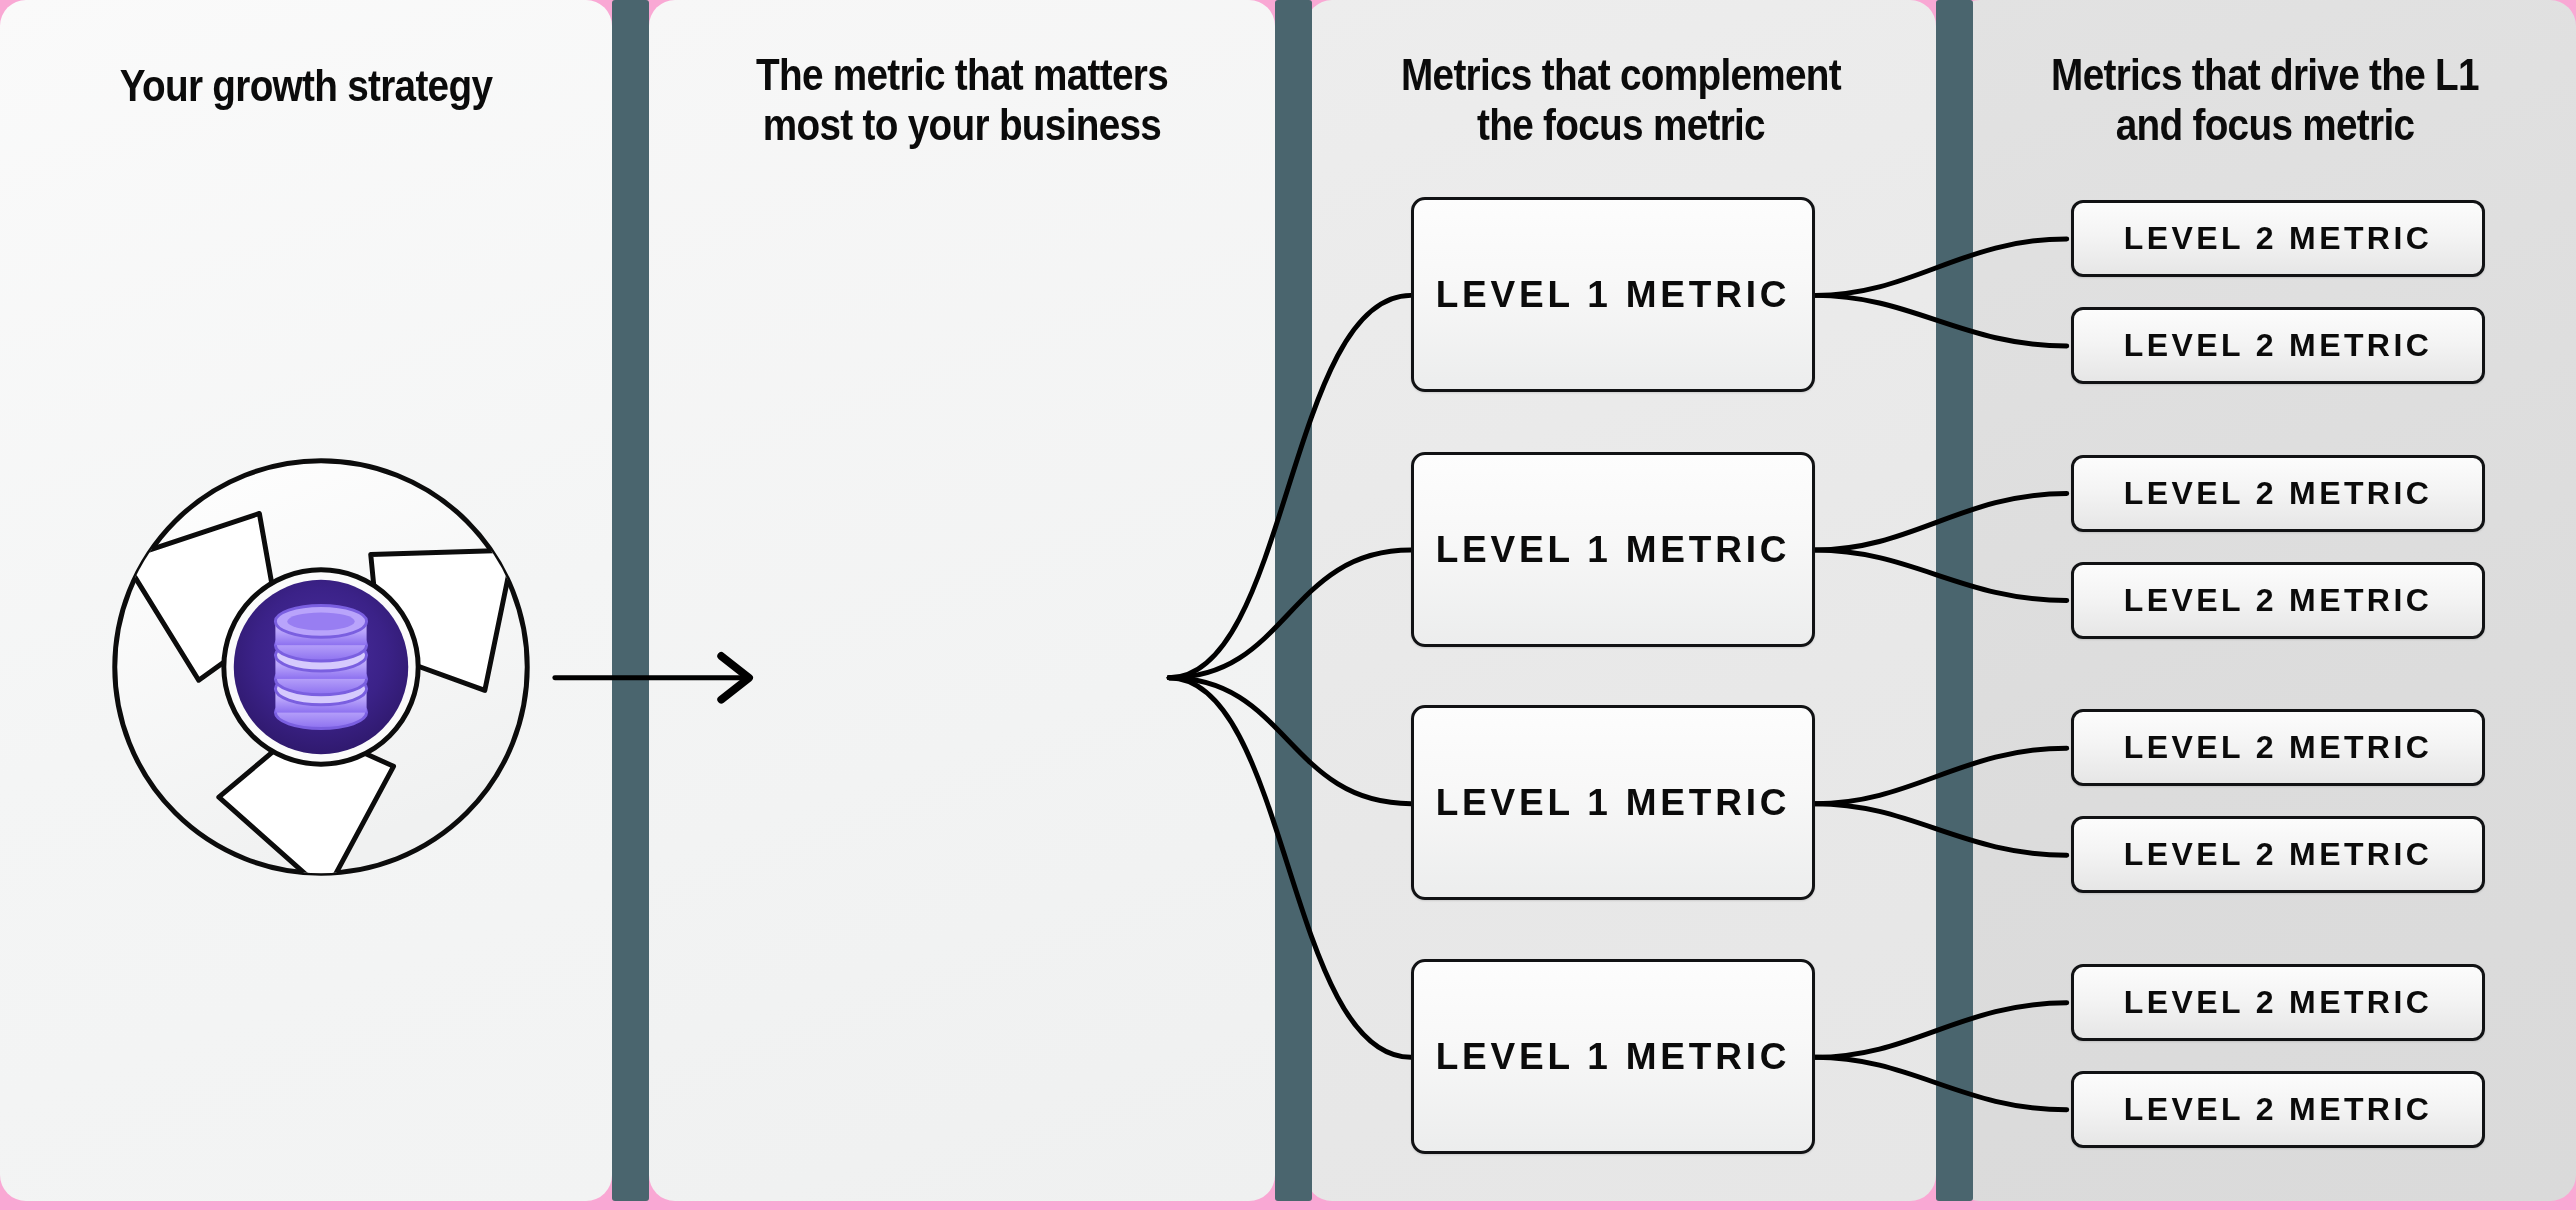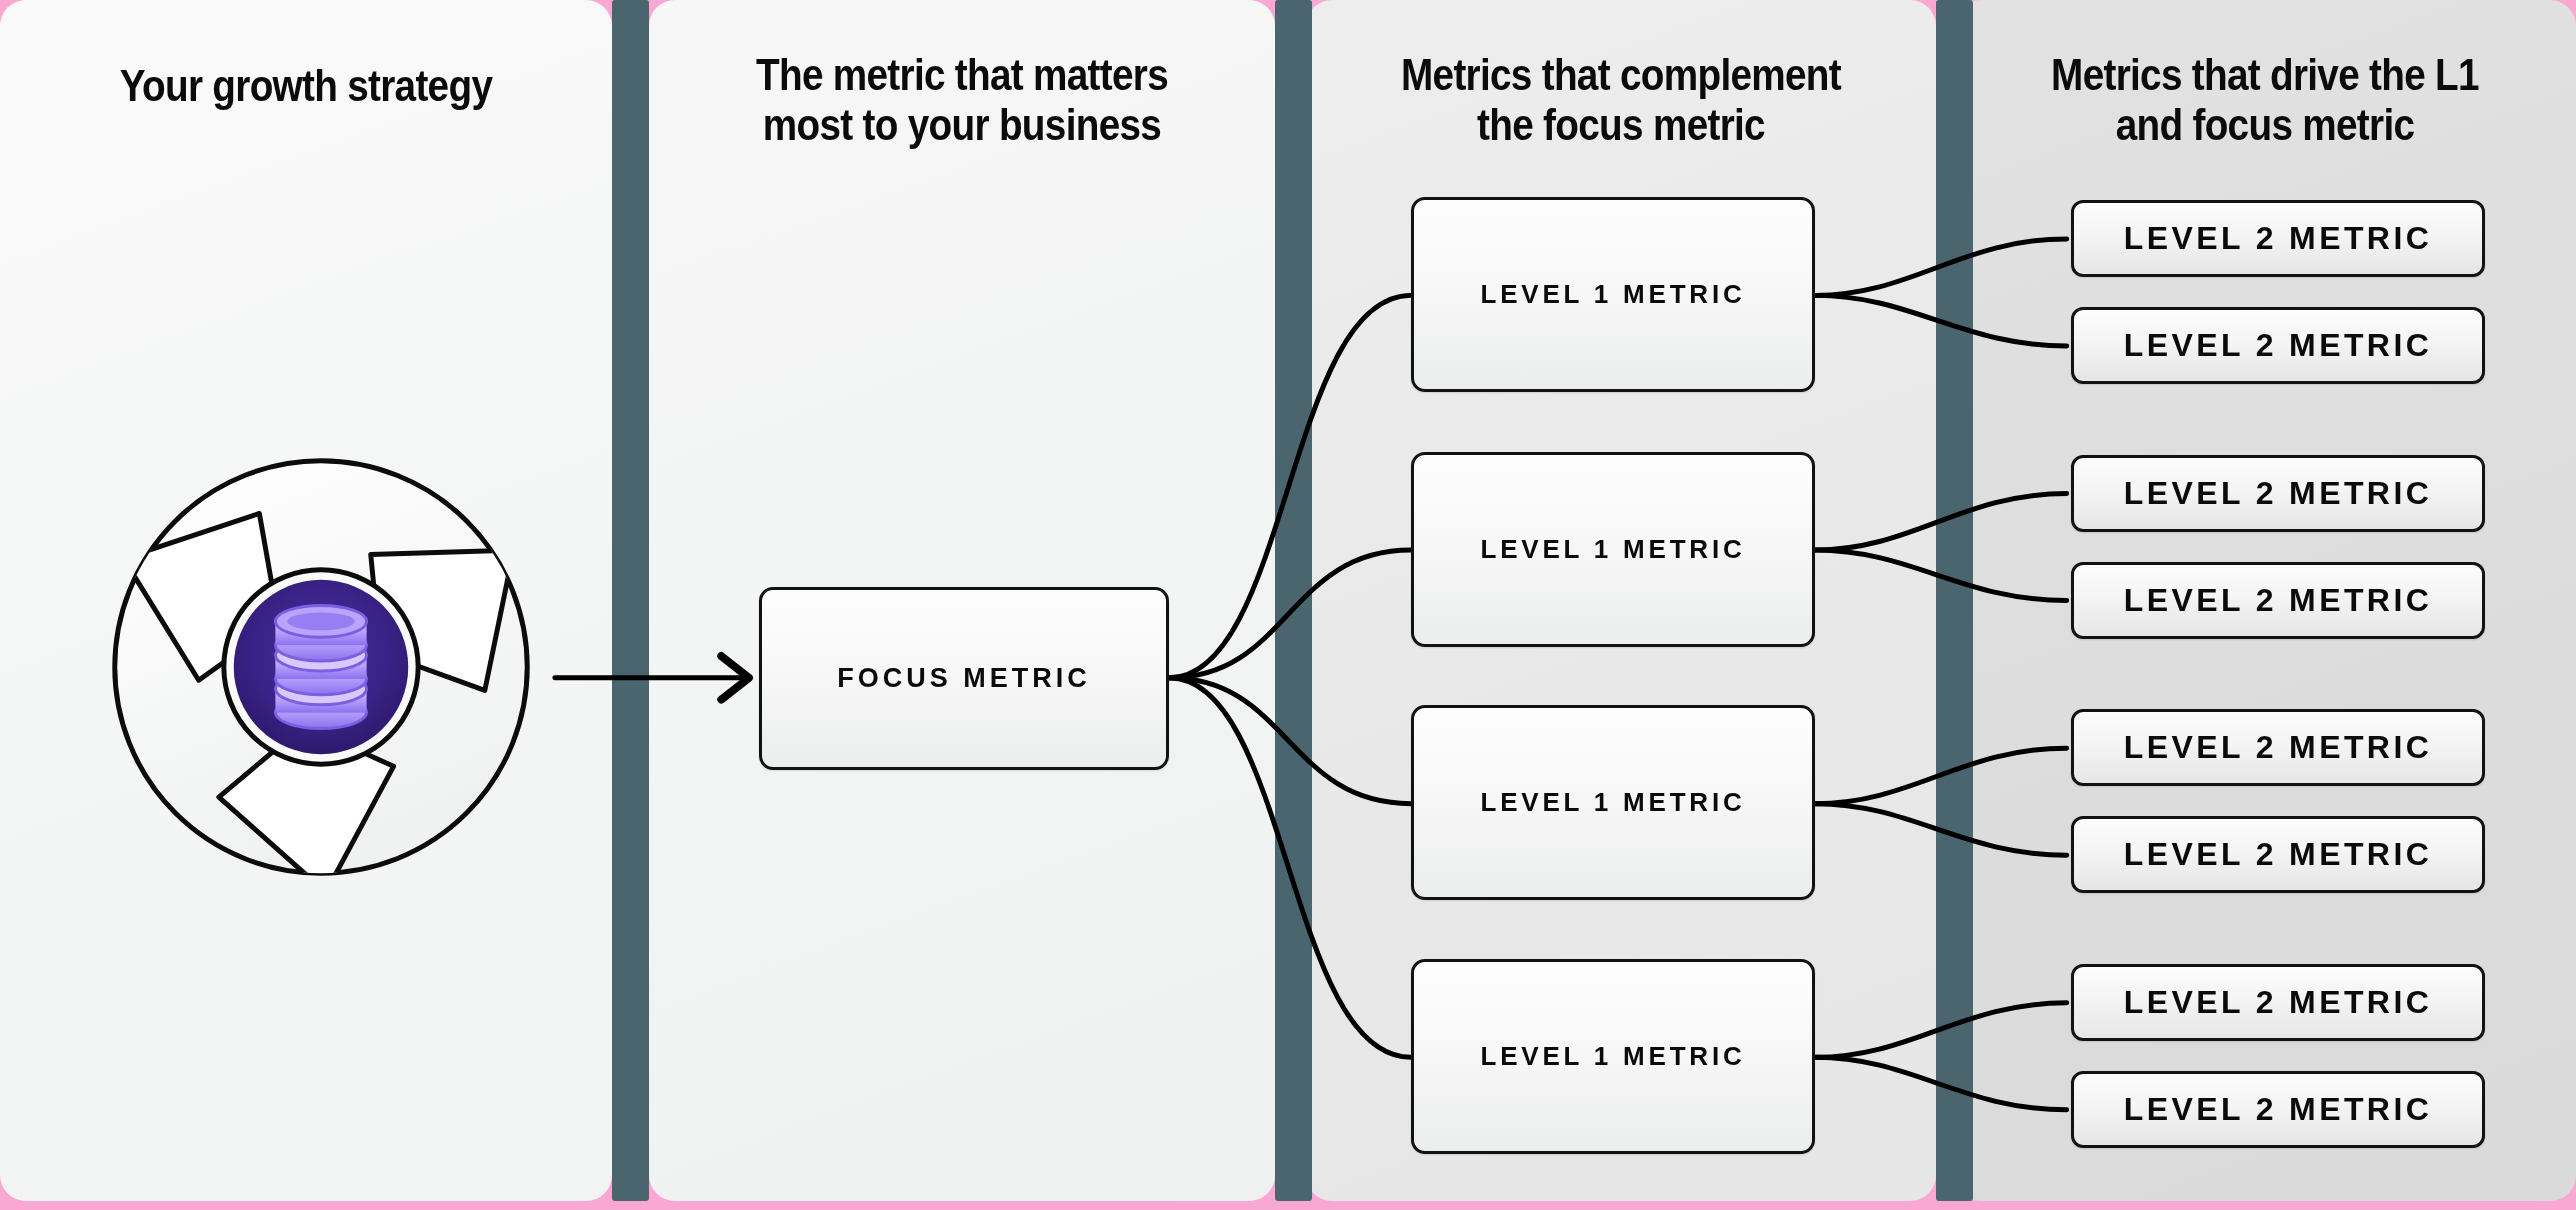--- a/index.html
+++ b/index.html
@@ -30,21 +30,21 @@
   .h4{left:1954px;width:622px;top:50px;}
 
   
   .node{position:absolute;box-sizing:border-box;
         border:3.5px solid #111214;border-radius:14px;
         background:linear-gradient(180deg,#fdfdfd 0%,#f8f8f8 42%,#eceded 100%);
         display:flex;align-items:center;justify-content:center;
         color:#0b0b0b;font-weight:700;letter-spacing:3.6px;
         box-shadow:0 1px 2px rgba(0,0,0,.12);}
   .focus{left:759px;top:587px;width:410px;height:183px;font-size:27px;letter-spacing:4px;}
-  .l1{left:1411px;width:404px;height:195px;font-size:26px;letter-spacing:3.8px;}
+  .l1{left:1411px;width:404px;height:195px;font-size:37px;letter-spacing:3.8px;}
   .l1a{top:197px;} .l1b{top:452px;} .l1c{top:705px;} .l1d{top:959px;}
   .l2{left:2071px;width:414px;height:77px;font-size:32px;letter-spacing:3.4px;
       border-radius:12px;border-width:3.5px;
       background:linear-gradient(180deg,#fcfcfc 0%,#f4f4f4 45%,#e6e6e6 100%);}
   .l2r1{top:200px;} .l2r2{top:307px;}
   .l2r3{top:455px;} .l2r4{top:562px;}
   .l2r5{top:709px;} .l2r6{top:816px;}
   .l2r7{top:964px;} .l2r8{top:1071px;}
 
   
@@ -150,21 +150,20 @@
       <path d="M 1832 555 C 1930 555 1980 606 2086 606"></path>
 
       <path d="M 1832 811 C 1930 811 1980 755 2086 755"></path>
       <path d="M 1832 811 C 1930 811 1980 863 2086 863"></path>
 
       <path d="M 1832 1067 C 1930 1067 1980 1012 2086 1012"></path>
       <path d="M 1832 1067 C 1930 1067 1980 1120 2086 1120"></path>
     </g>
   </svg>
 
-  <div class="node focus">FOCUS METRIC</div>
 
   <div class="node l1 l1a">LEVEL 1 METRIC</div>
   <div class="node l1 l1b">LEVEL 1 METRIC</div>
   <div class="node l1 l1c">LEVEL 1 METRIC</div>
   <div class="node l1 l1d">LEVEL 1 METRIC</div>
 
   <div class="node l2 l2r1">LEVEL 2 METRIC</div>
   <div class="node l2 l2r2">LEVEL 2 METRIC</div>
   <div class="node l2 l2r3">LEVEL 2 METRIC</div>
   <div class="node l2 l2r4">LEVEL 2 METRIC</div>

